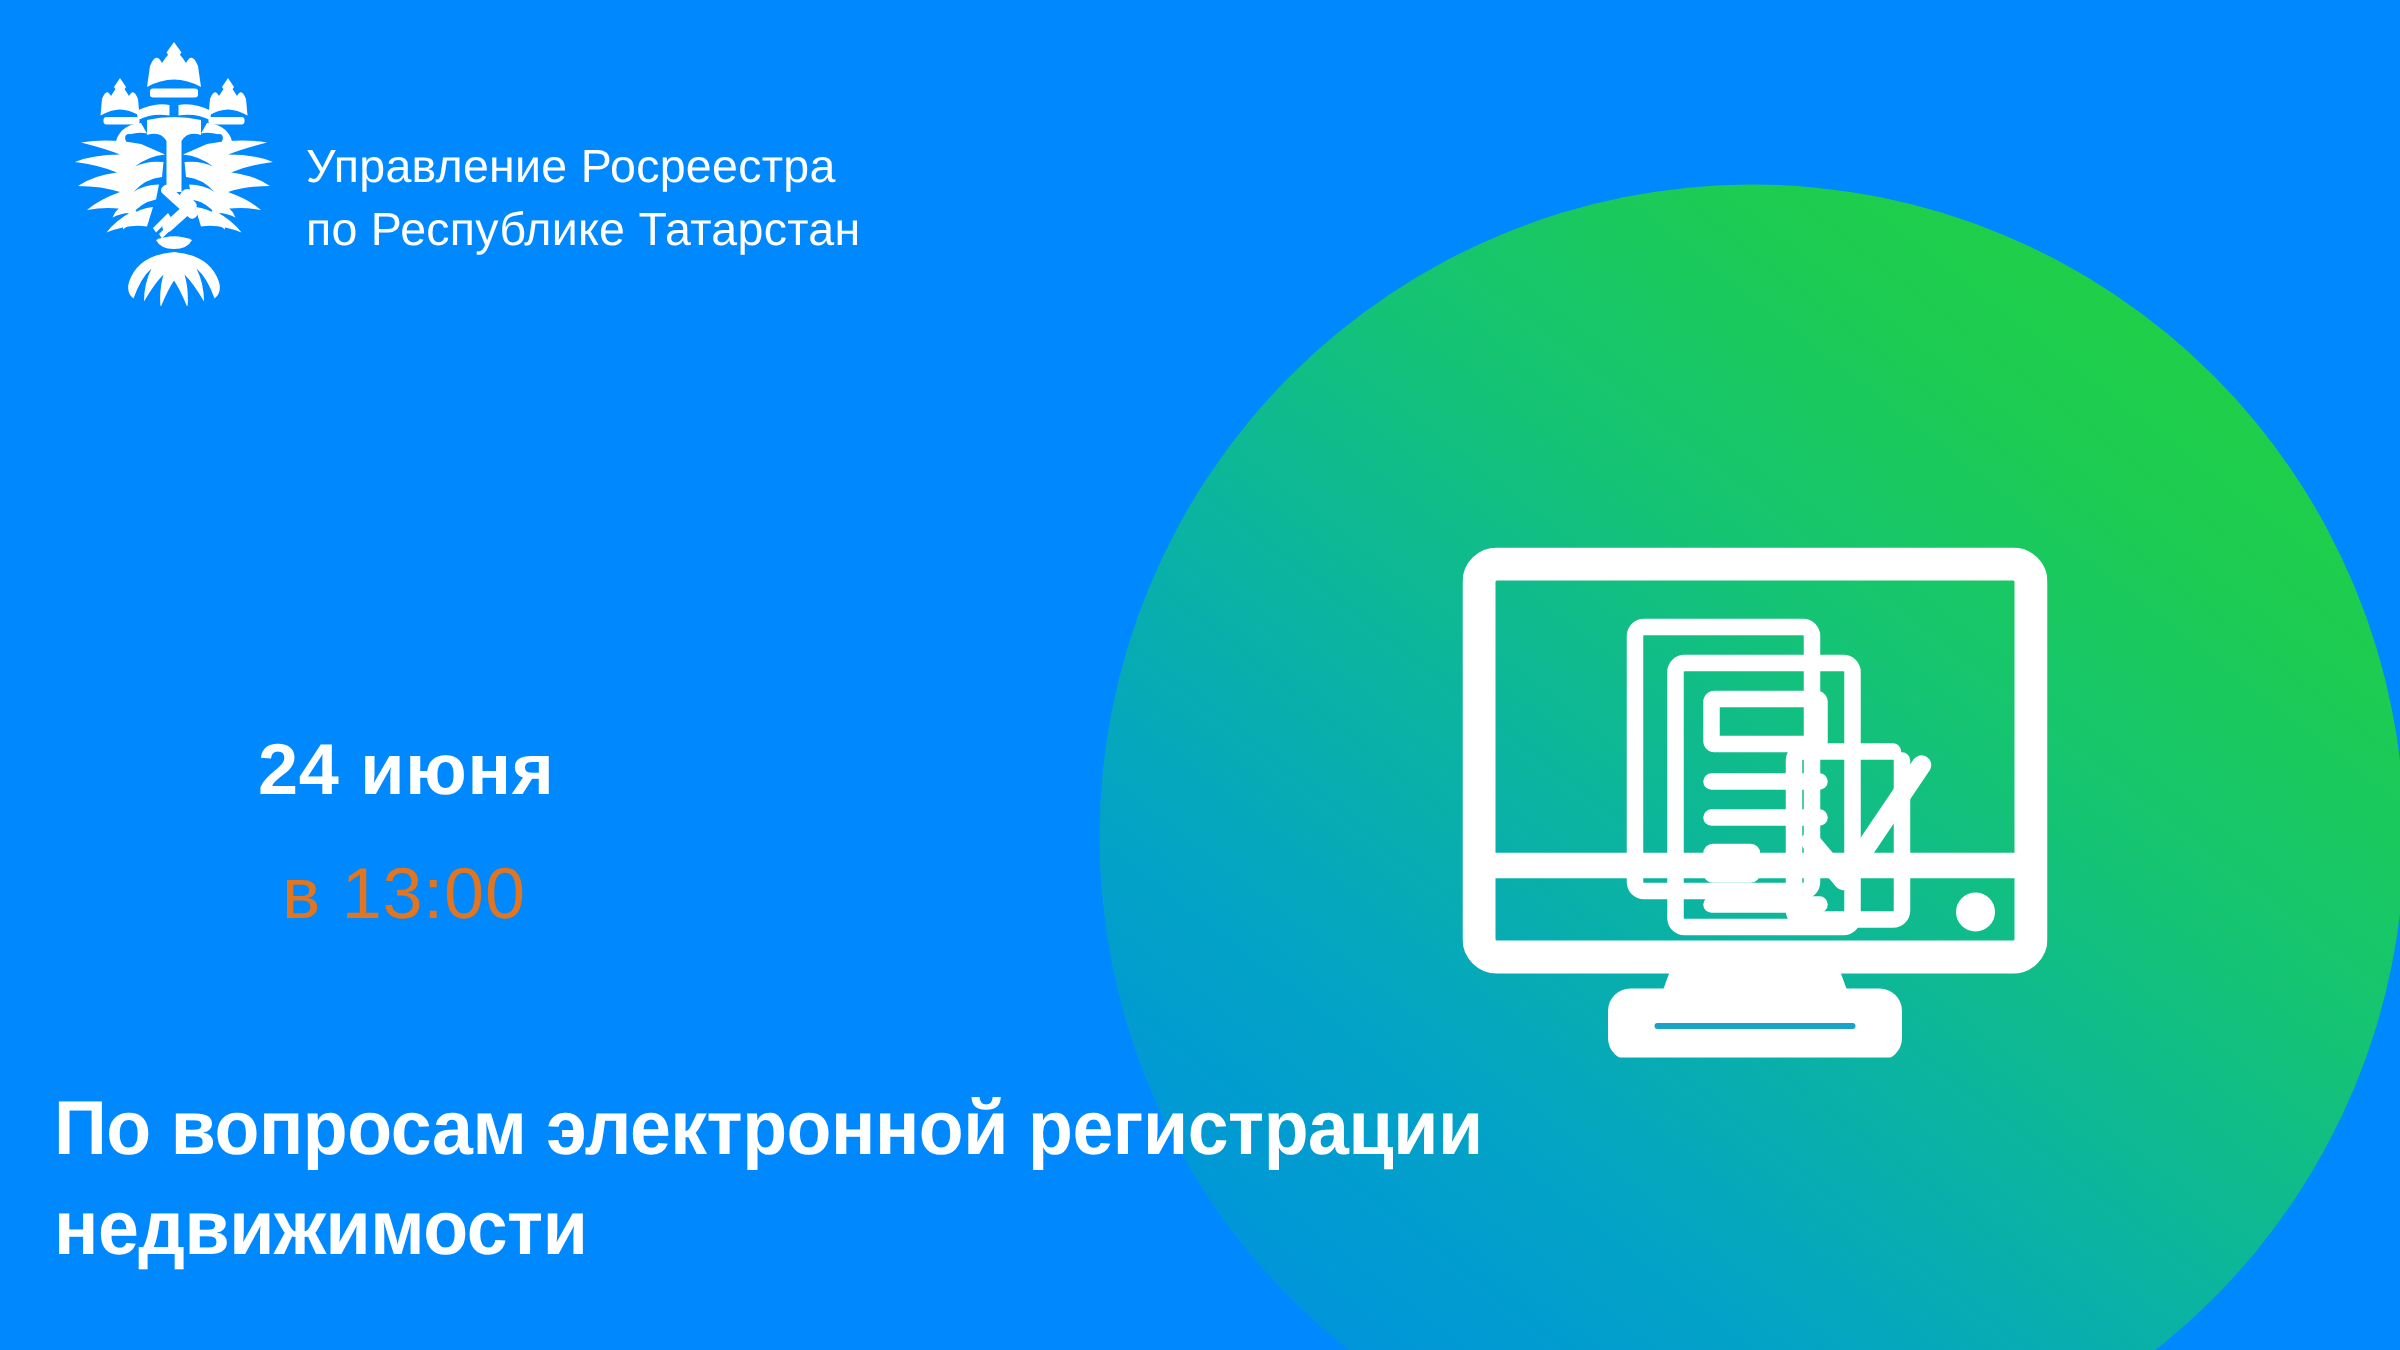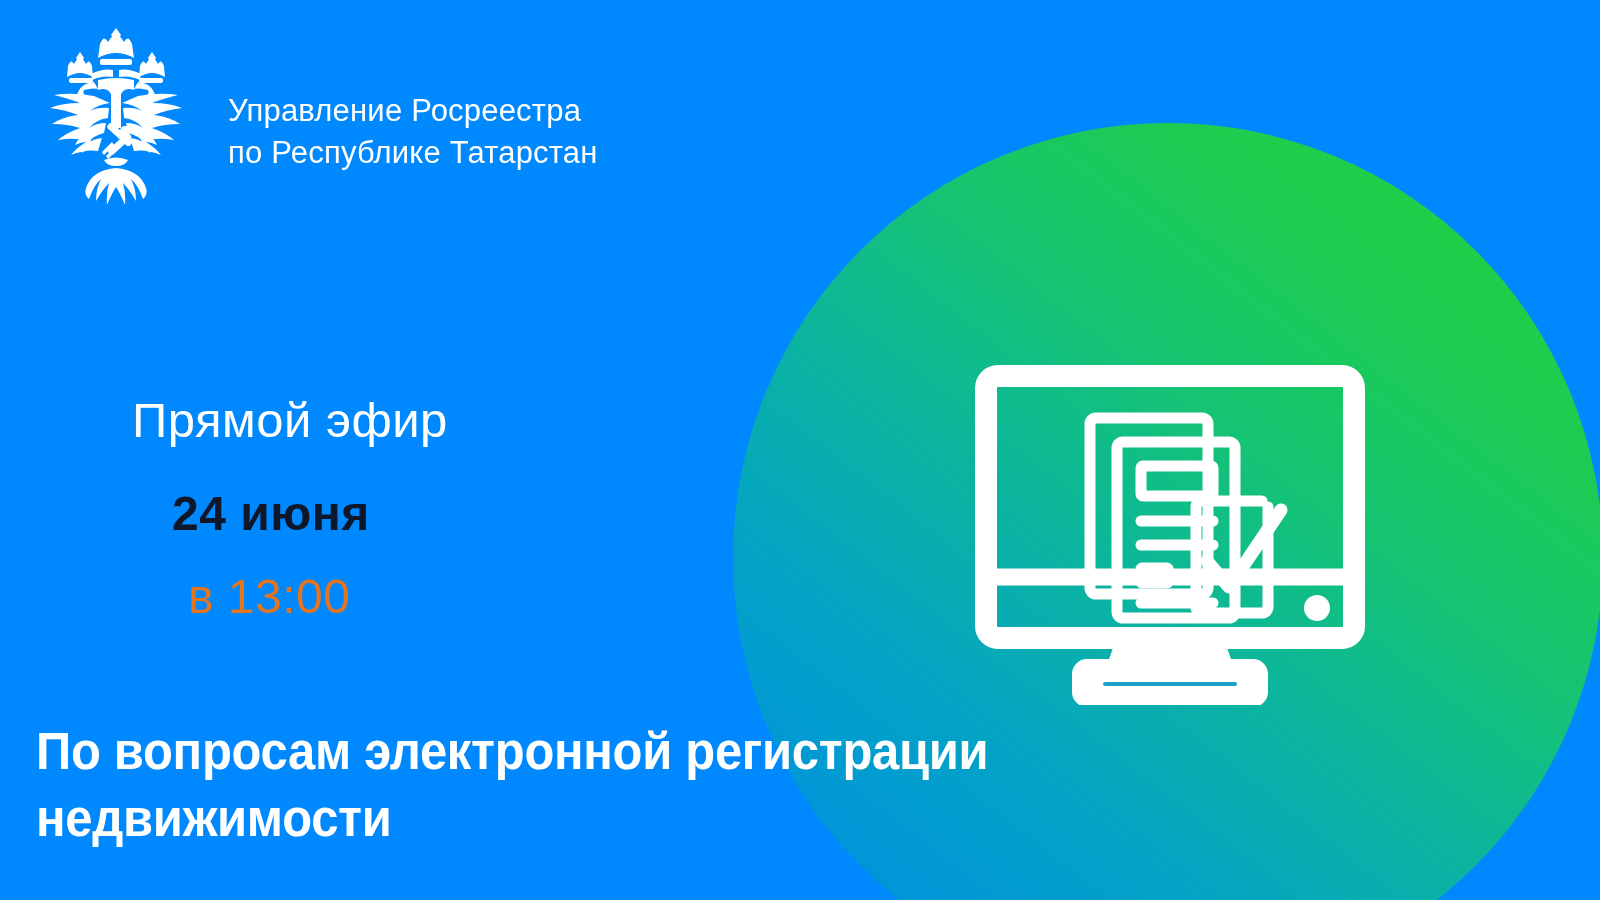--- a/index.html
+++ b/index.html
@@ -41,21 +41,20 @@
     top: 22px;
     display: flex;
     align-items: flex-start;
   }
   .emblem {
     width: 176px;
     height: 182px;
     flex: 0 0 auto;
   }
   .logo-text {
-    margin-left: 24px;
     margin-top: 68px;
     color: #ffffff;
     font-size: 31px;
     line-height: 1.36;
     font-weight: 400;
     letter-spacing: 0.2px;
     white-space: pre;
   }
 
   
@@ -66,21 +65,21 @@
     color: #ffffff;
     font-size: 49px;
     font-weight: 400;
     letter-spacing: 0.5px;
     line-height: 1;
   }
   .date-line {
     position: absolute;
     left: 172px;
     top: 490px;
-    color: #0f172a;
+    color: #ffffff;
     font-size: 48px;
     font-weight: 700;
     line-height: 1;
     letter-spacing: 0.5px;
   }
   .time-line {
     position: absolute;
     left: 188px;
     top: 573px;
     color: #e2751f;
@@ -162,21 +161,20 @@
         <path d="M88 146 q-24 2 -30 20 q-2 7 3 11 q5 -14 12 -20 q-5 10 -5 22 q7 -12 13 -18 q-3 10 -2 22 q5 -12 9 -18 q4 6 9 18 q1 -12 -2 -22 q6 6 13 18 q0 -12 -5 -22 q7 6 12 20 q5 -4 3 -11 q-6 -18 -30 -20 z"></path>
 
         <path d="M60 112 q-10 3 -13 11 q6 -3 11 -3 q-4 5 -4 11 q6 -5 11 -6 z"></path>
         <path d="M116 112 q10 3 13 11 q-6 -3 -11 -3 q4 5 4 11 q-6 -5 -11 -6 z"></path>
       </g>
     </svg>
     <div class="logo-text"><span>Управление Росреестра</span>
 <span>по Республике Татарстан</span></div>
   </div>
 
-  <div class="live-title">Прямой эфир</div>
   <div class="date-line">24 июня</div>
   <div class="time-line">в 13:00</div>
   <div class="bottom-head">По вопросам электронной регистрации недвижимости</div>
 
   <svg class="monitor-icon" viewBox="0 0 390 340" aria-hidden="true">
     <g fill="none" stroke="#ffffff" stroke-linecap="round" stroke-linejoin="round">
 
       <rect x="11" y="11" width="368" height="262" rx="12" stroke-width="22"></rect>
 
       <line x1="22" y1="212" x2="368" y2="212" stroke-width="17"></line>

